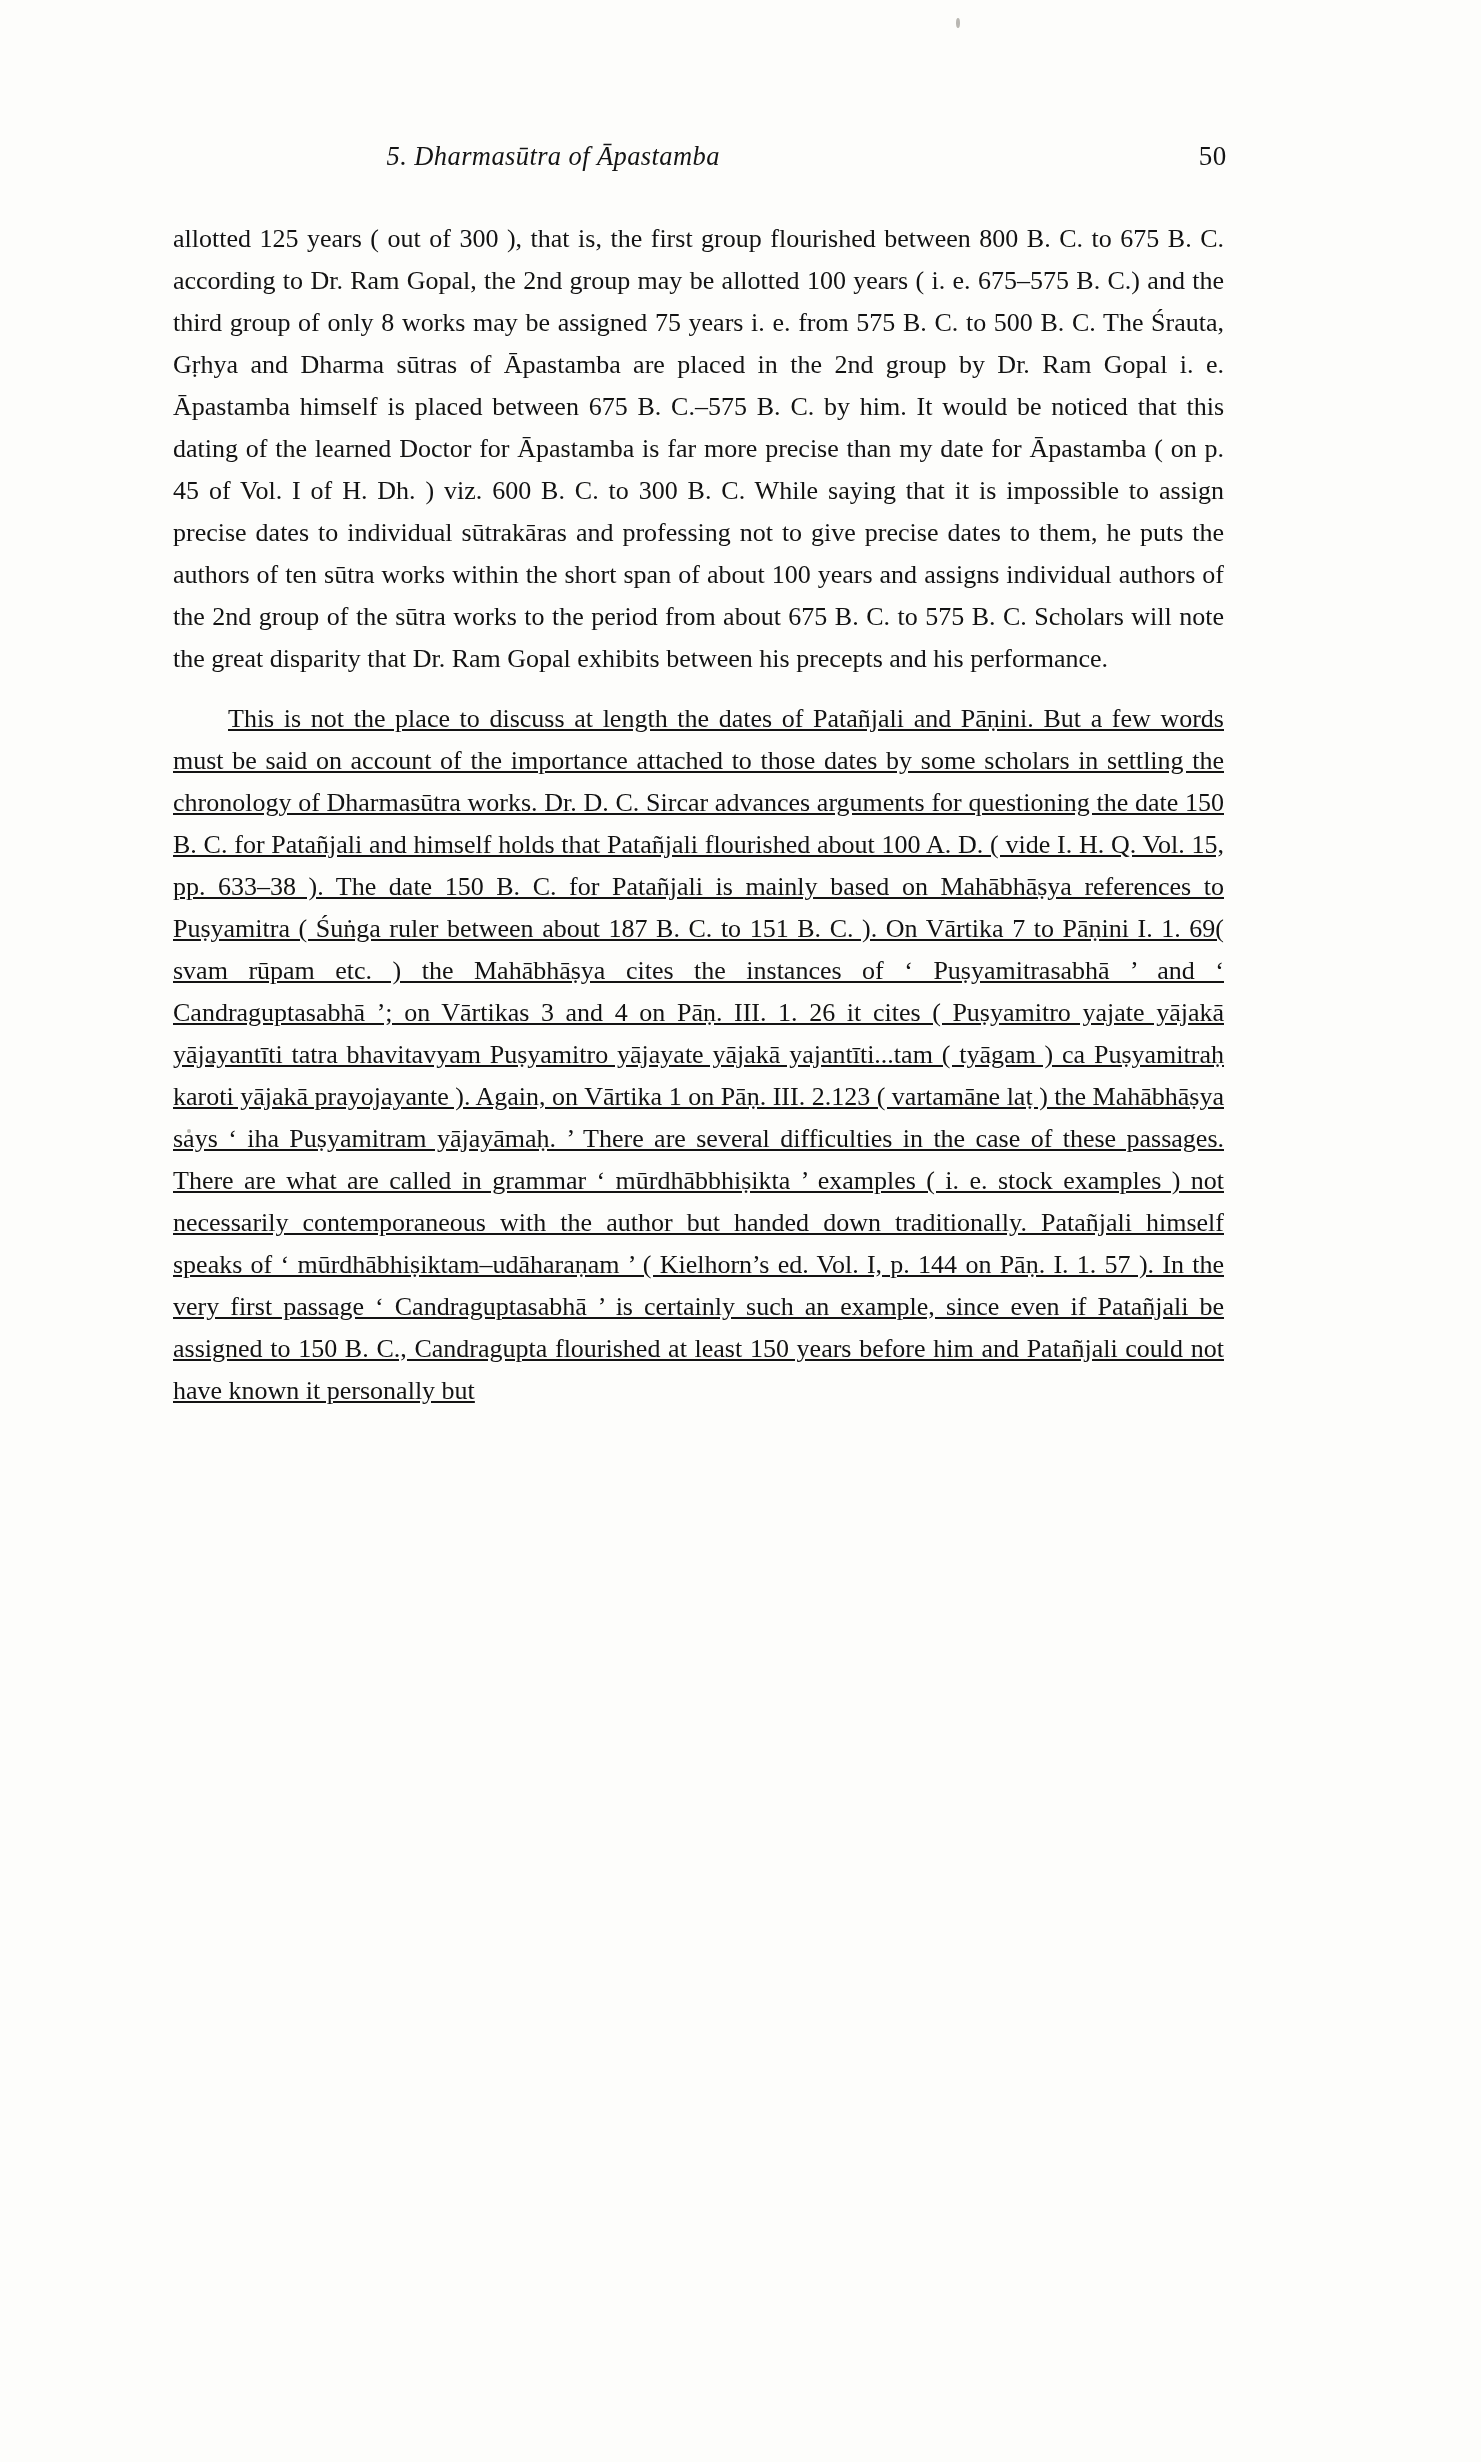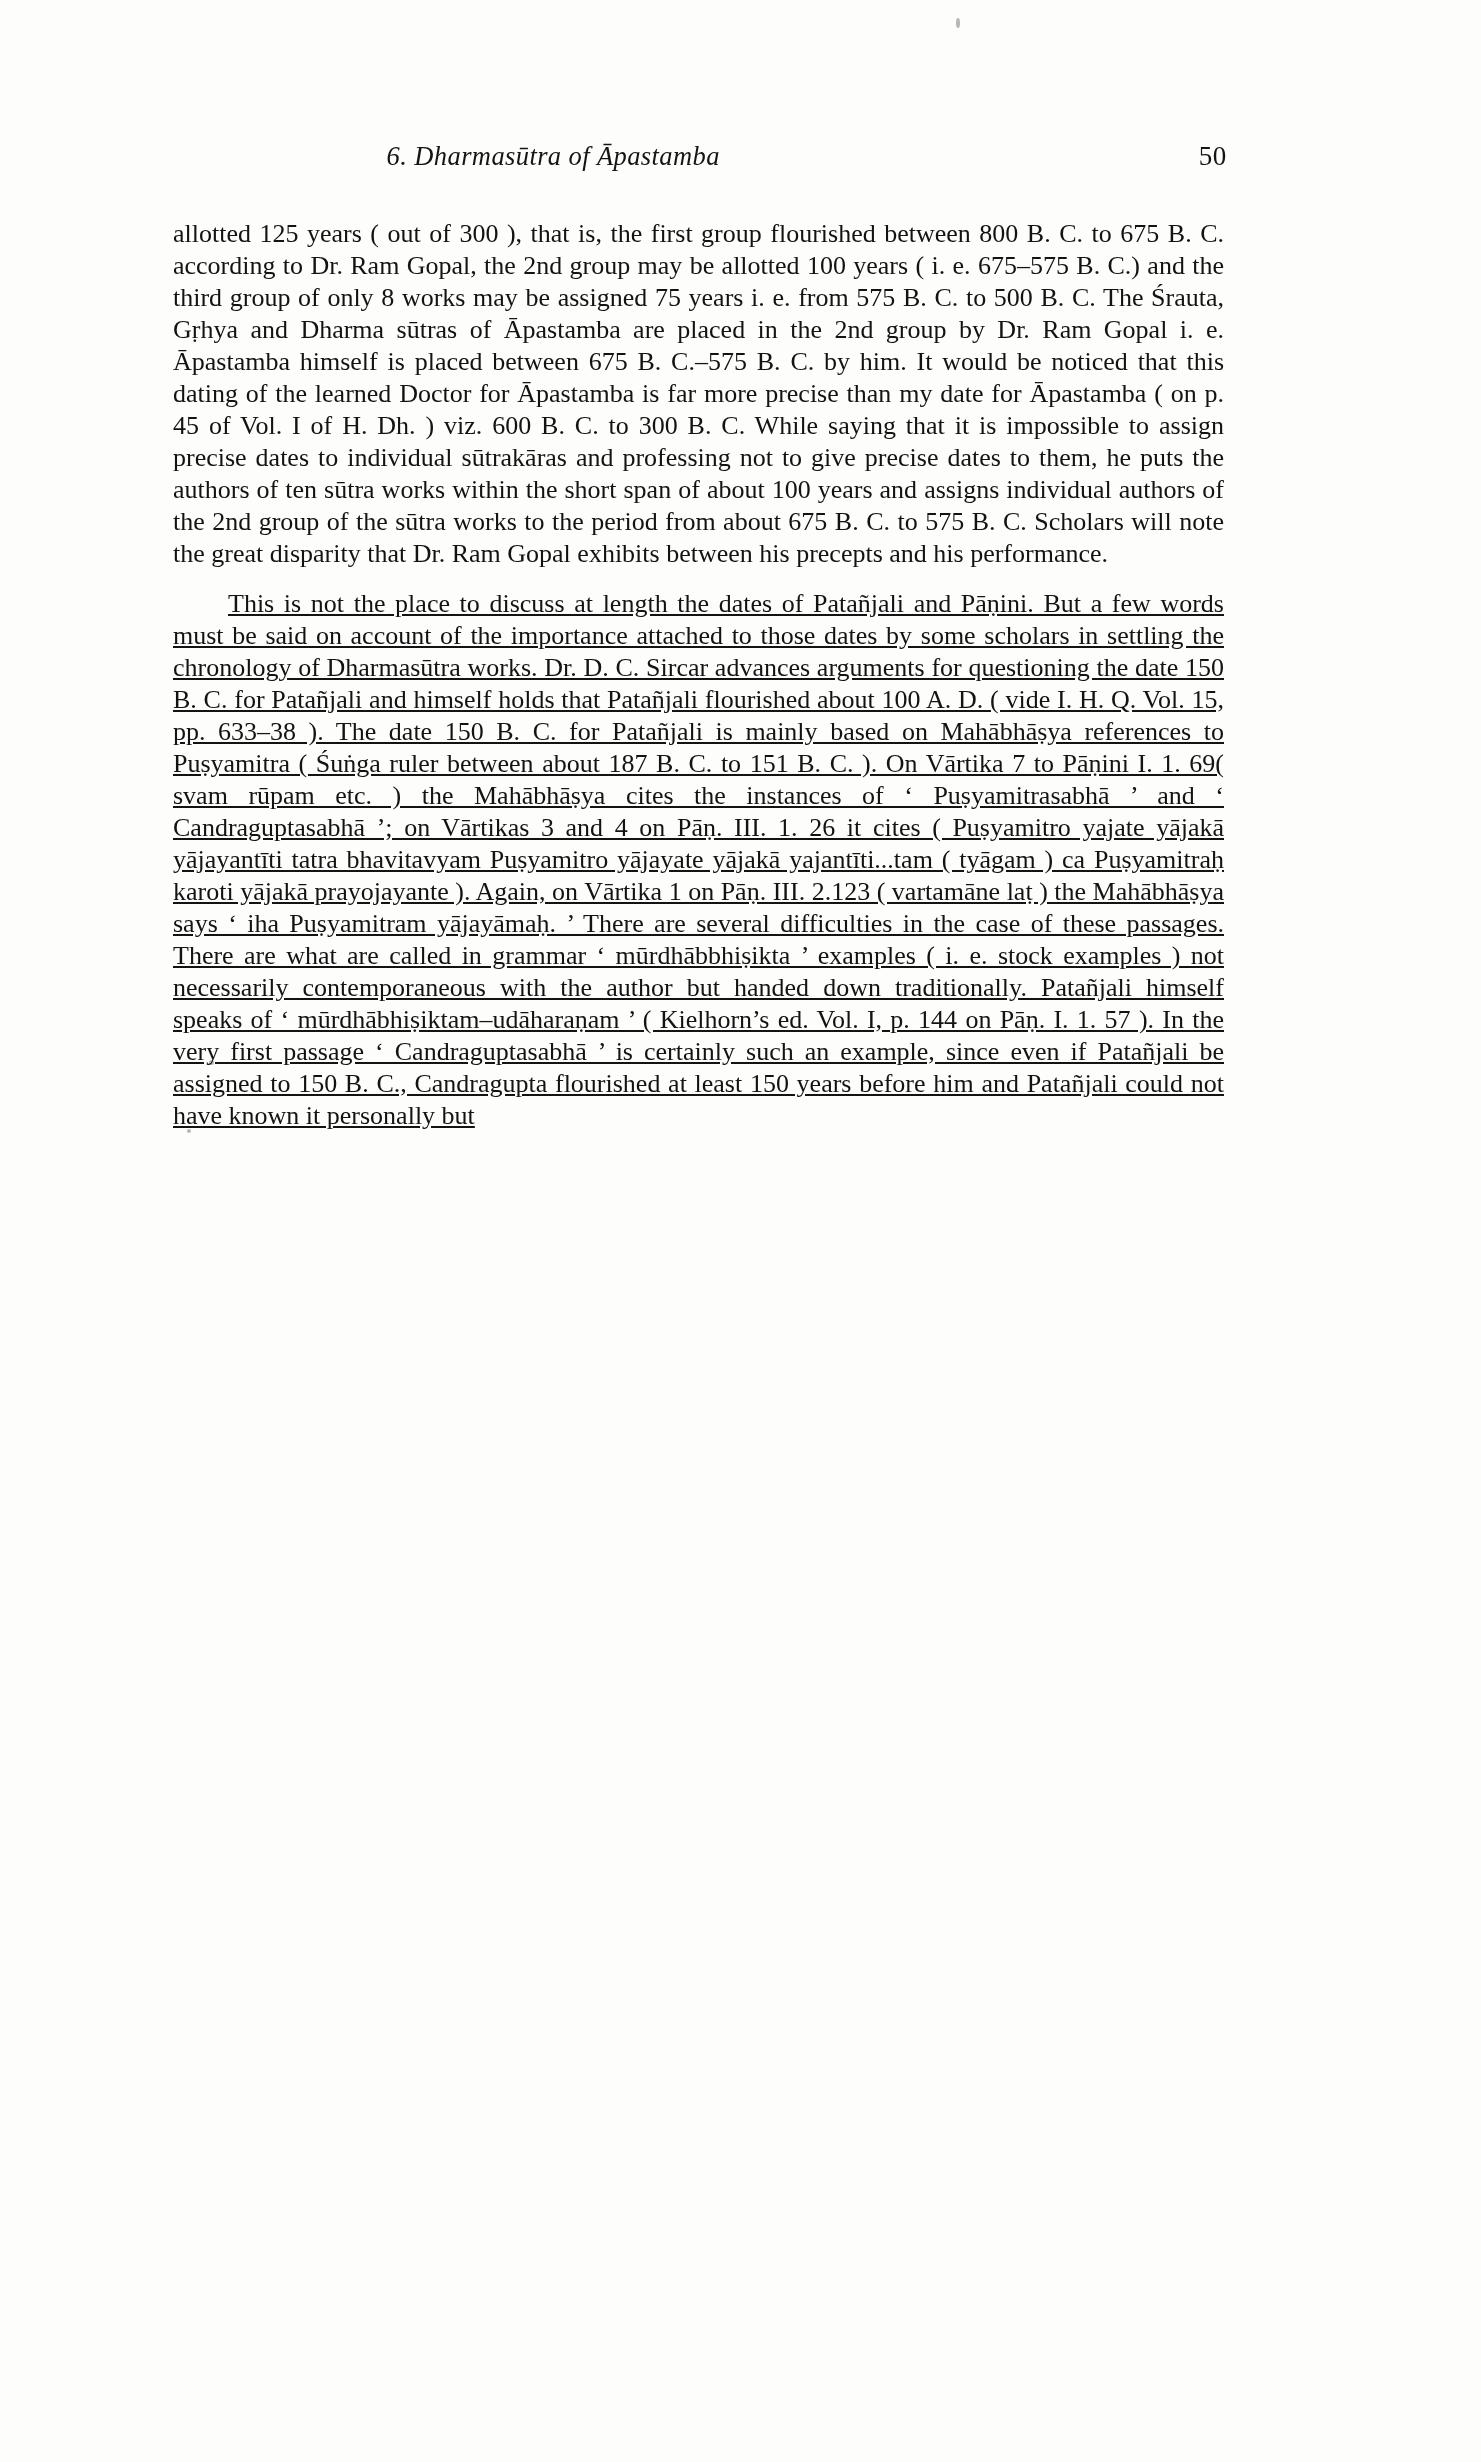--- a/index.html
+++ b/index.html
@@ -46,21 +46,21 @@
     color: #151515;
     letter-spacing: 0.4px;
   }
   .body-text {
     margin-top: 46px;
     width: 1051px;
   }
   p {
     margin: 0;
     font-size: 26px;
-    line-height: 32px;
+    line-height: 42px;
     color: #131313;
     text-align: justify;
     text-justify: inter-word;
   }
   p.para-1 {
     text-indent: 0;
   }
   p.para-2 {
     margin-top: 18px;
     text-indent: 55px;
@@ -78,21 +78,21 @@
 
 <div class="page">
 
   <div class="speck" style="left:956px; top:17.7px; width:4.4px; height:10.6px;"></div>
   <div class="speck" style="left:209px; top:1060px; width:5.3px; height:5.3px;"></div>
   <div class="speck" style="left:187px; top:1129px; width:4.4px; height:4.4px;"></div>
 
   <div class="page-inner">
 
     <div class="header-row">
-      <div class="running-head">6. Dharmasūtra of Āpastamba</div>
+      <div class="running-head">5. Dharmasūtra of Āpastamba</div>
       <div class="page-number">50</div>
     </div>
 
     <div class="body-text">
       <p class="para-1">allotted 125 years ( out of 300 ), that is, the first group flourished between 800 B. C. to 675 B. C. according to Dr. Ram Gopal, the 2nd group may be allotted 100 years ( i. e. 675–575 B. C.) and the third group of only 8 works may be assigned 75 years i. e. from 575 B. C. to 500 B. C. The Śrauta, Gṛhya and Dharma sūtras of Āpastamba are placed in the 2nd group by Dr. Ram Gopal i. e. Āpastamba himself is placed between 675 B. C.–575 B. C. by him. It would be noticed that this dating of the learned Doctor for Āpastamba is far more precise than my date for Āpastamba ( on p. 45 of Vol. I of H. Dh. ) viz. 600 B. C. to 300 B. C. While saying that it is impossible to assign precise dates to individual sūtrakāras and professing not to give precise dates to them, he puts the authors of ten sūtra works within the short span of about 100 years and assigns individual authors of the 2nd group of the sūtra works to the period from about 675 B. C. to 575 B. C. Scholars will note the great disparity that Dr. Ram Gopal exhibits between his precepts and his performance.</p>
       <p class="para-2">This is not the place to discuss at length the dates of Patañjali and Pāṇini. But a few words must be said on account of the importance attached to those dates by some scholars in settling the chronology of Dharmasūtra works. Dr. D. C. Sircar advances arguments for questioning the date 150 B. C. for Patañjali and himself holds that Patañjali flourished about 100 A. D. ( vide I. H. Q. Vol. 15, pp. 633–38 ). The date 150 B. C. for Patañjali is mainly based on Mahābhāṣya references to Puṣyamitra ( Śuṅga ruler between about 187 B. C. to 151 B. C. ). On Vārtika 7 to Pāṇini I. 1. 69( svam rūpam etc. ) the Mahābhāṣya cites the instances of ‘ Puṣyamitrasabhā ’ and ‘ Candraguptasabhā ’; on Vārtikas 3 and 4 on Pāṇ. III. 1. 26 it cites ( Puṣyamitro yajate yājakā yājayantīti tatra bhavitavyam Puṣyamitro yājayate yājakā yajantīti...tam ( tyāgam ) ca Puṣyamitraḥ karoti yājakā prayojayante ). Again, on Vārtika 1 on Pāṇ. III. 2.123 ( vartamāne laṭ ) the Mahābhāṣya says ‘ iha Puṣyamitram yājayāmaḥ. ’ There are several difficulties in the case of these passages. There are what are called in grammar ‘ mūrdhābbhiṣikta ’ examples ( i. e. stock examples ) not necessarily contemporaneous with the author but handed down traditionally. Patañjali himself speaks of ‘ mūrdhābhiṣiktam–udāharaṇam ’ ( Kielhorn’s ed. Vol. I, p. 144 on Pāṇ. I. 1. 57 ). In the very first passage ‘ Candraguptasabhā ’ is certainly such an example, since even if Patañjali be assigned to 150 B. C., Candragupta flourished at least 150 years before him and Patañjali could not have known it personally but</p>
     </div>
 
   </div>
 </div>

